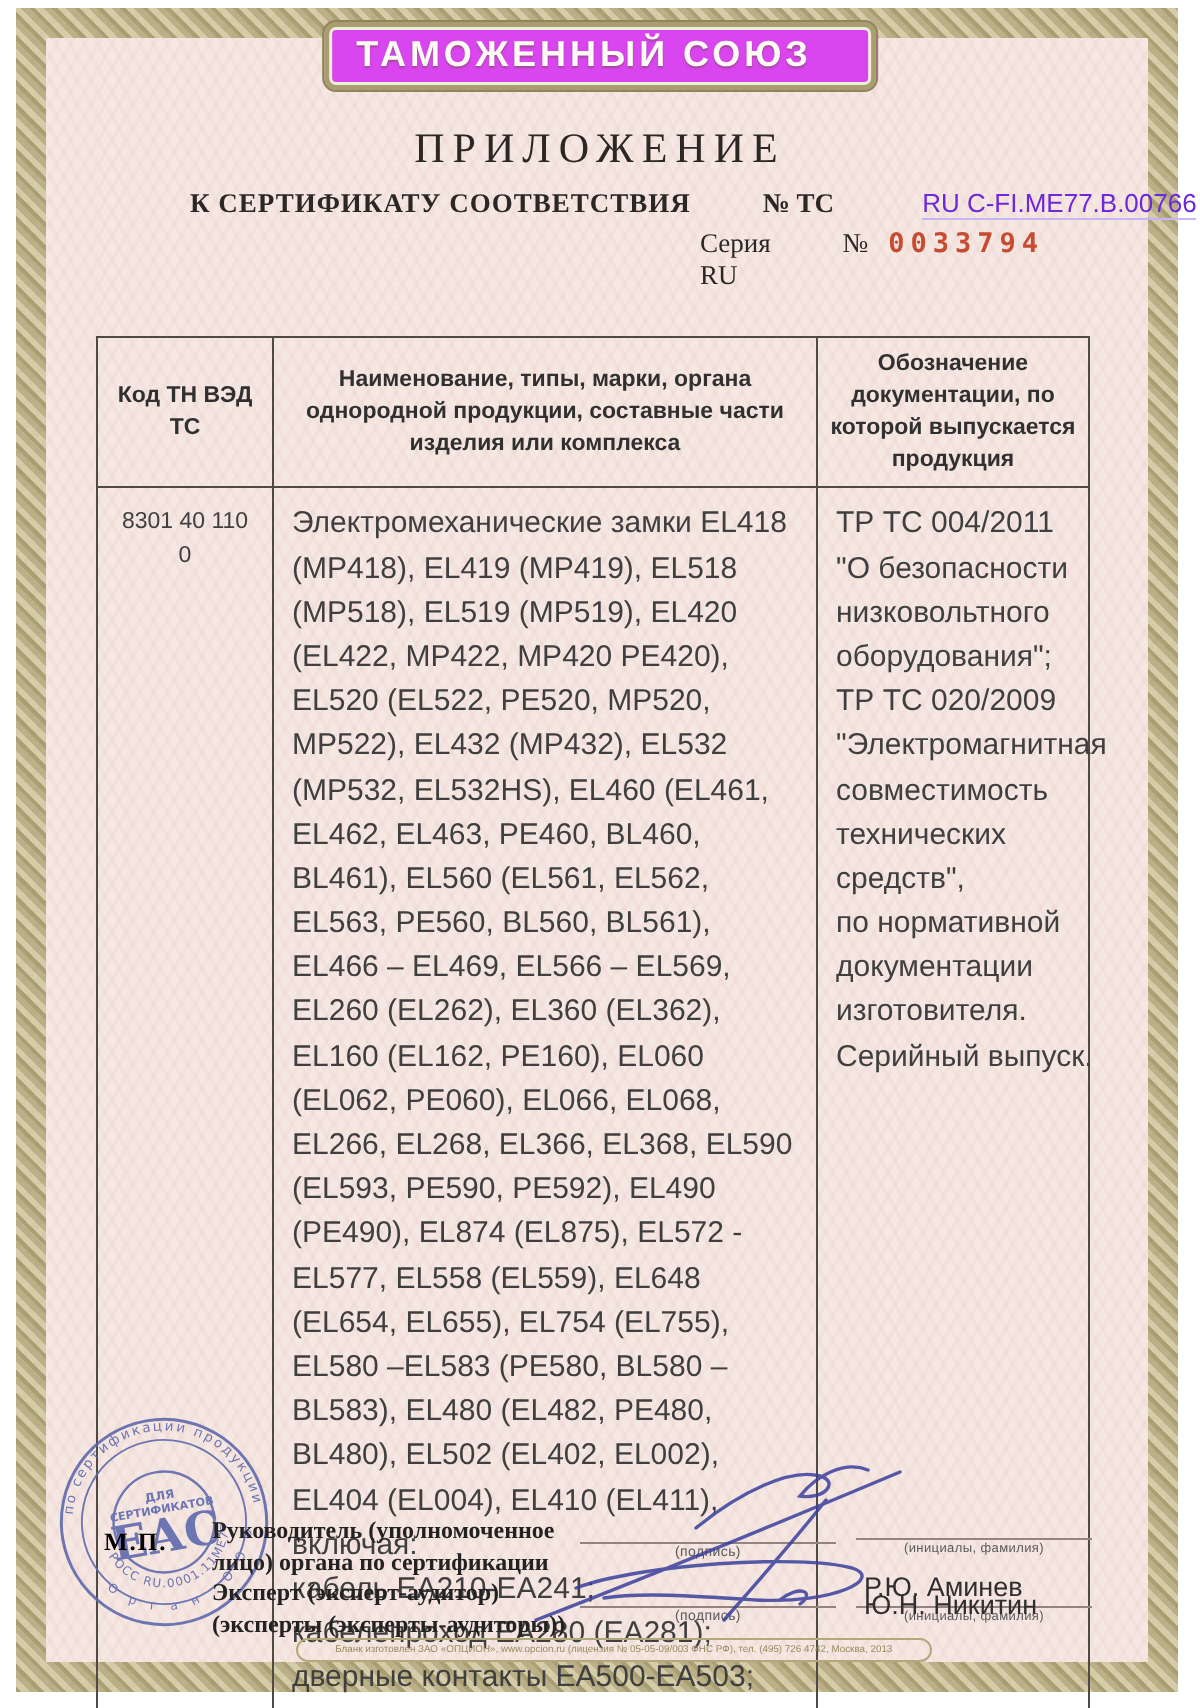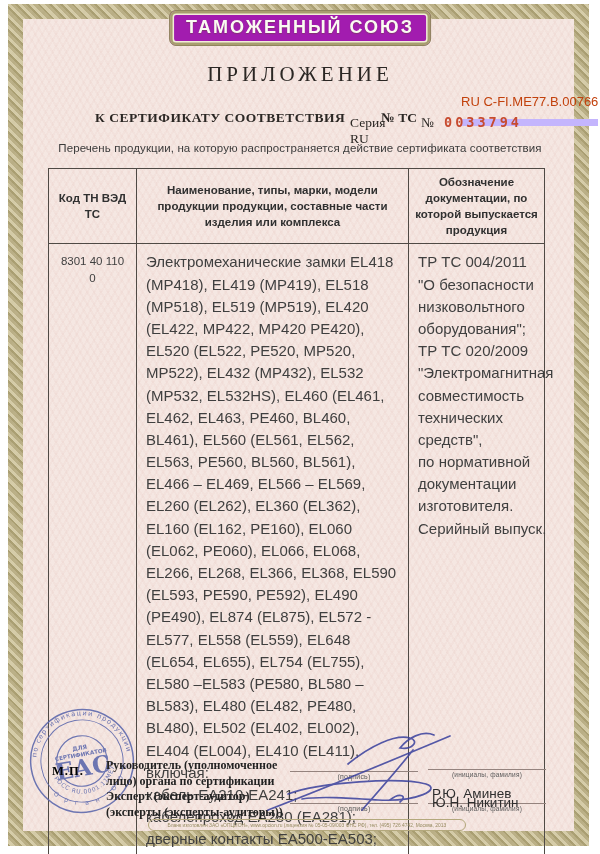--- a/index.html
+++ b/index.html
@@ -18,44 +18,44 @@
     position:absolute;inset:15px;
     background:
       repeating-linear-gradient(60deg,rgba(222,178,170,.10) 0 2px,transparent 2px 6px),
       repeating-linear-gradient(-60deg,rgba(222,178,170,.10) 0 2px,transparent 2px 6px),
       #f5e7e2;
   }
   .content{position:absolute;inset:0;}
   
   .banner{
     position:absolute;top:10px;left:50%;transform:translateX(-50%);
-    background:#a21caf;border:1px solid #8f855c;border-radius:7px;
+    background:#d946ef;border:1px solid #8f855c;border-radius:7px;
     box-shadow:inset 0 0 0 2.5px #a89e6f, inset 0 0 0 4px #f2edd8;
-    padding:6px 16px 7px 16px;z-index:5;
+    padding:6px 32px 7px 16px;z-index:5;
   }
   .banner span{
     color:#fbfaf3;font-weight:bold;font-size:18px;letter-spacing:2px;
     font-family:"Liberation Sans",sans-serif;text-shadow:0 1px 1px rgba(90,80,40,.45);
     white-space:nowrap;
   }
   
   .title{
     position:absolute;top:62px;left:0;width:100%;text-align:center;
     font-family:"Liberation Serif",serif;font-weight:normal;font-size:21px;
     letter-spacing:4px;color:#2b2724;
   }
   .subtitle-row{
     position:absolute;top:94px;left:95px;width:452px;display:flex;align-items:flex-end;
     font-family:"Liberation Serif",serif;color:#2b2724;gap:36px;
   }
   .subtitle-label{font-weight:bold;font-size:13.5px;letter-spacing:.5px;white-space:nowrap;}
   .subtitle-no{font-weight:bold;font-size:13.5px;white-space:nowrap;}
   .cert-number{
-    flex:1;margin-left:8px;border-bottom:7px solid #c4b5fd;text-align:center;
-    font-family:"Liberation Sans",sans-serif;font-size:13px;color:#c2410c;padding-bottom:10px;
+    flex:1;margin-left:8px;border-bottom:1px solid #c4b5fd;text-align:center;
+    font-family:"Liberation Sans",sans-serif;font-size:13px;color:#6d28d9;padding-bottom:0;
     white-space:nowrap;
   }
   .series-row{
     position:absolute;top:114px;left:350px;width:172px;display:flex;align-items:baseline;
     font-family:"Liberation Serif",serif;color:#2b2724;font-size:13.5px;
   }
   .series-no{margin-left:28px;}
   .series-number{
     margin-left:10px;font-family:"DejaVu Sans Mono",monospace;font-weight:bold;
     font-size:13.5px;letter-spacing:3px;color:#c74b30;
@@ -131,26 +131,25 @@
     <span class="subtitle-no">№ ТС</span>
     <span class="cert-number">RU C-FI.ME77.B.00766</span>
   </div>
 
   <div class="series-row">
     <span>Серия RU</span>
     <span class="series-no">№</span>
     <span class="series-number">0033794</span>
   </div>
 
-  <div class="intro">Перечень продукции, на которую распространяется действие сертификата соответствия</div>
 
   <div class="table">
     <div class="thead">
       <div class="th">Код ТН ВЭД ТС</div>
-      <div class="th">Наименование, типы, марки, модели продукции продукции, составные части изделия или комплекса</div>
+      <div class="th">Наименование, типы, марки, органа однородной продукции, составные части изделия или комплекса</div>
       <div class="th">Обозначение документации, по которой выпускается продукция</div>
     </div>
     <div class="tbody">
       <div class="td code">8301 40 110 0</div>
       <div class="td products">
         <span>Электромеханические замки EL418 (MP418), EL419 (MP419), EL518 (MP518), EL519 (MP519), EL420 (EL422, MP422, MP420 PE420), EL520 (EL522, PE520, MP520, MP522), EL432 (MP432), EL532 (MP532, EL532HS), EL460 (EL461, EL462, EL463, PE460, BL460, BL461), EL560 (EL561, EL562, EL563, PE560, BL560, BL561), EL466 – EL469, EL566 – EL569, EL260 (EL262), EL360 (EL362), EL160 (EL162, PE160), EL060 (EL062, PE060), EL066, EL068, EL266, EL268, EL366, EL368, EL590 (EL593, PE590, PE592), EL490 (PE490), EL874 (EL875), EL572 - EL577, EL558 (EL559), EL648 (EL654, EL655), EL754 (EL755), EL580 –EL583 (PE580, BL580 –BL583), EL480 (EL482, PE480, BL480), EL502 (EL402, EL002), EL404 (EL004), EL410 (EL411), включая:</span>
         <span class="includes">кабель ЕА210-ЕА241;
 кабелепроход ЕА280 (ЕА281);
 дверные контакты ЕА500-ЕА503;
 источник питания ЕА700 (ЕА701);

